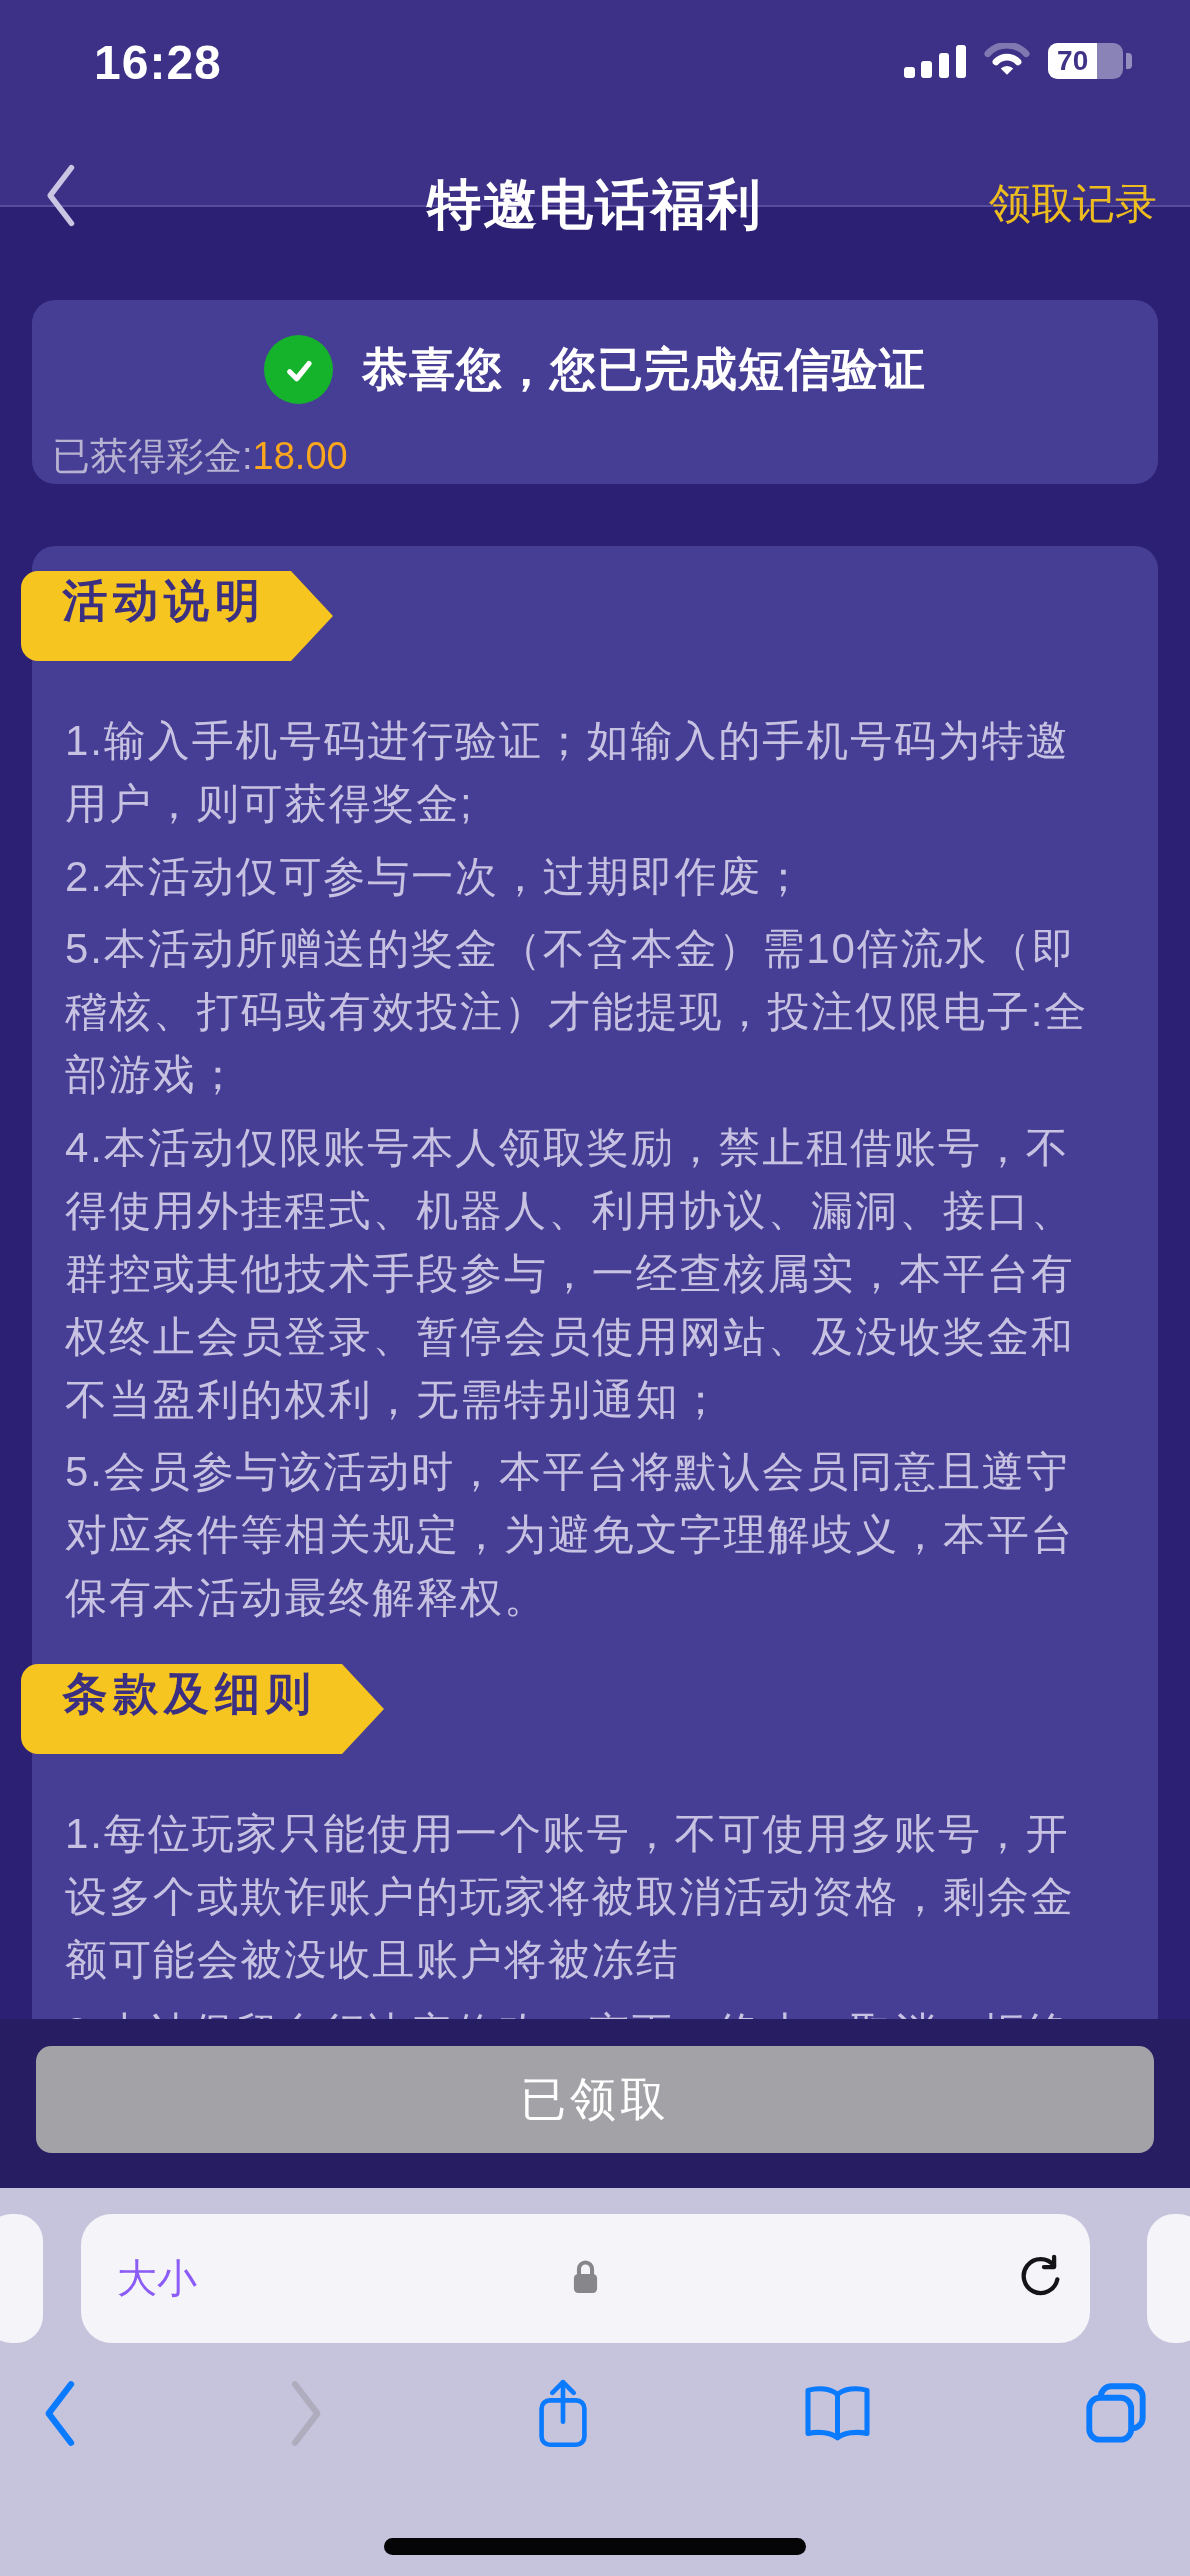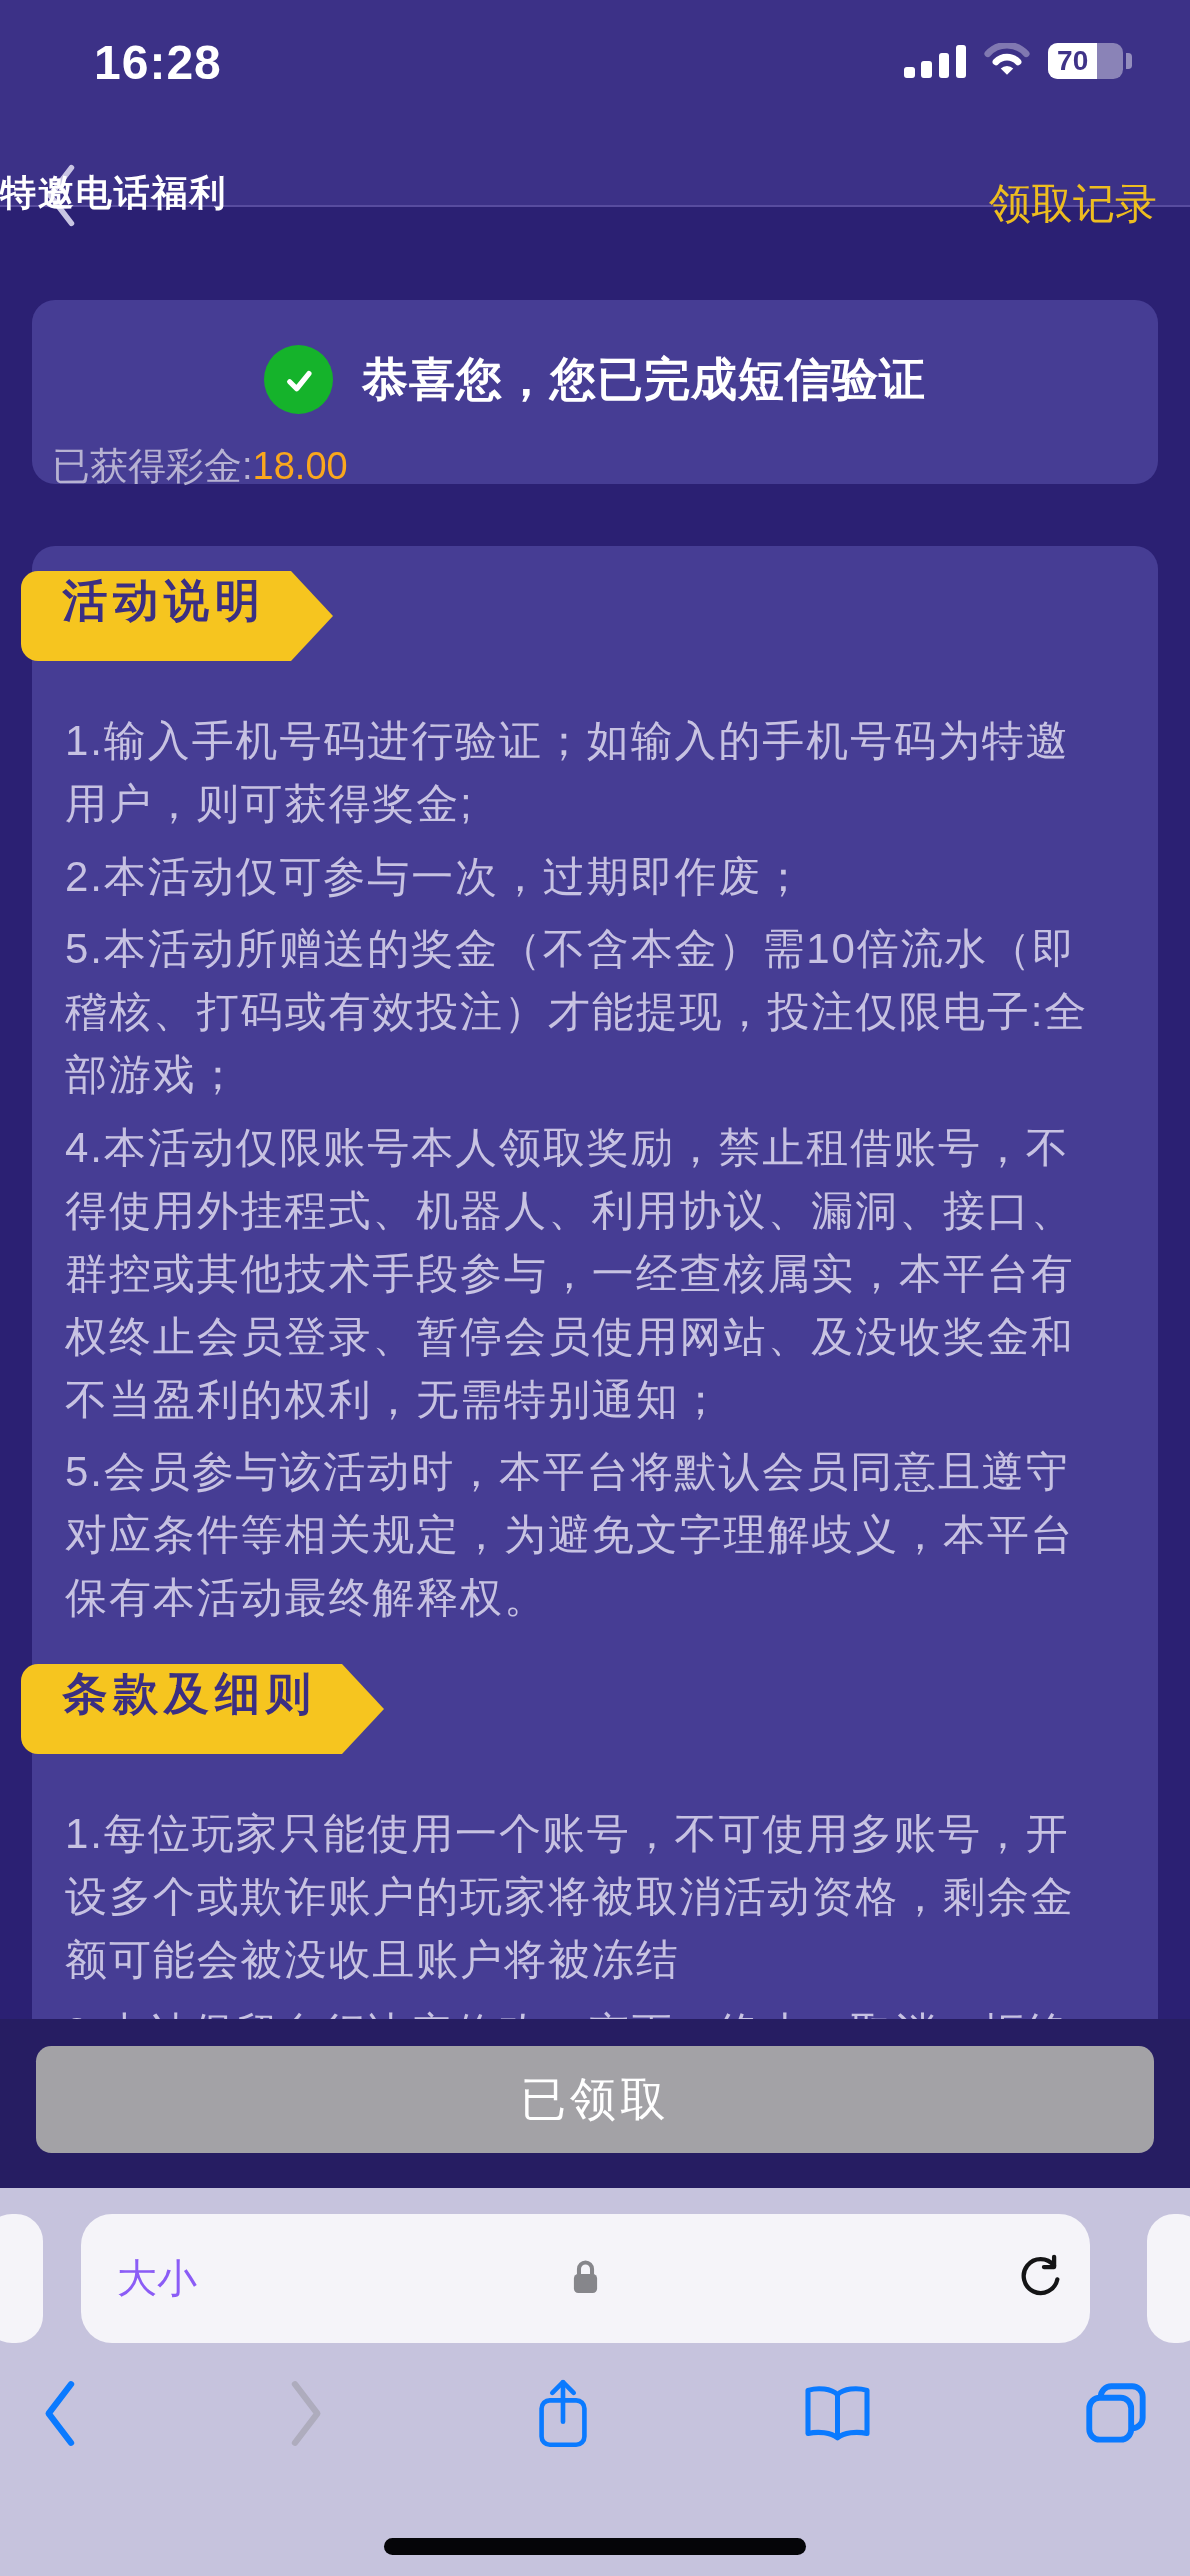--- a/index.html
+++ b/index.html
@@ -23,31 +23,31 @@
   .signal .bar:nth-child(1){height:10.5px;} .signal .bar:nth-child(2){height:17px;}
   .signal .bar:nth-child(3){height:25px;} .signal .bar:nth-child(4){height:33px;}
   .battery { display:flex; align-items:center; }
   .battery-body { position:relative; width:75px; height:36px; border-radius:9.6px; background:rgba(255,255,255,0.40); overflow:hidden; }
   .battery-fill { position:absolute; left:0; top:0; bottom:0; width:65%; background:#fff; }
   .battery-num { position:absolute; left:0; top:0; bottom:0; width:65%; display:flex; align-items:center; justify-content:center;
                  font-size:28px; font-weight:800; color:#3f3388; }
   .battery-cap { width:5.8px; height:15.3px; margin-left:2.9px; border-radius:0 3.8px 3.8px 0; background:rgba(255,255,255,0.45); }
 
   .nav-back { position:absolute; left:42px; top:159px; cursor:pointer; }
-  .nav-title { position:absolute; left:0; top:169px; width:100%; font-size:36px; font-weight:600; color:#fff; letter-spacing:1.9px; }
+  .nav-title { position:absolute; left:0; top:169px; width:100%; text-align:center; font-size:54px; font-weight:600; color:#fff; letter-spacing:1.9px; }
   .nav-records { position:absolute; right:33px; top:176px; font-size:42px; color:var(--gold-link,#edbd20); cursor:pointer; }
 
   
   .page-body { position:absolute; top:268px; bottom:388px; left:0; width:100%; background:var(--body-bg,#2b2073); overflow:hidden; }
 
   .success-card {
     position:absolute; top:32px; left:32px; right:32px; height:184px;
     background:var(--card-bg,#463d94); border-radius:23px;
   }
-  .success-row { display:flex; justify-content:center; align-items:center; gap:29px; padding-top:45px; }
+  .success-row { display:flex; justify-content:center; align-items:center; gap:29px; padding-top:35px; }
   .check-circle { width:69px; height:69px; border-radius:50%; background:var(--success-green,#15b32b);
                   display:flex; align-items:center; justify-content:center; flex:0 0 auto; }
   .success-msg { font-size:46px; font-weight:700; color:#fff; letter-spacing:1px; }
   .bonus-row { margin:27px 0 0 20px; font-size:38px; }
   .bonus-label { color:#b7b2d2; }
   .bonus-amount { color:var(--amount-orange,#faa71d); }
 
   .rules-card {
     position:absolute; top:278px; left:32px; right:32px; bottom:-96px;
     background:var(--card-bg,#463d94); border-radius:23px;

